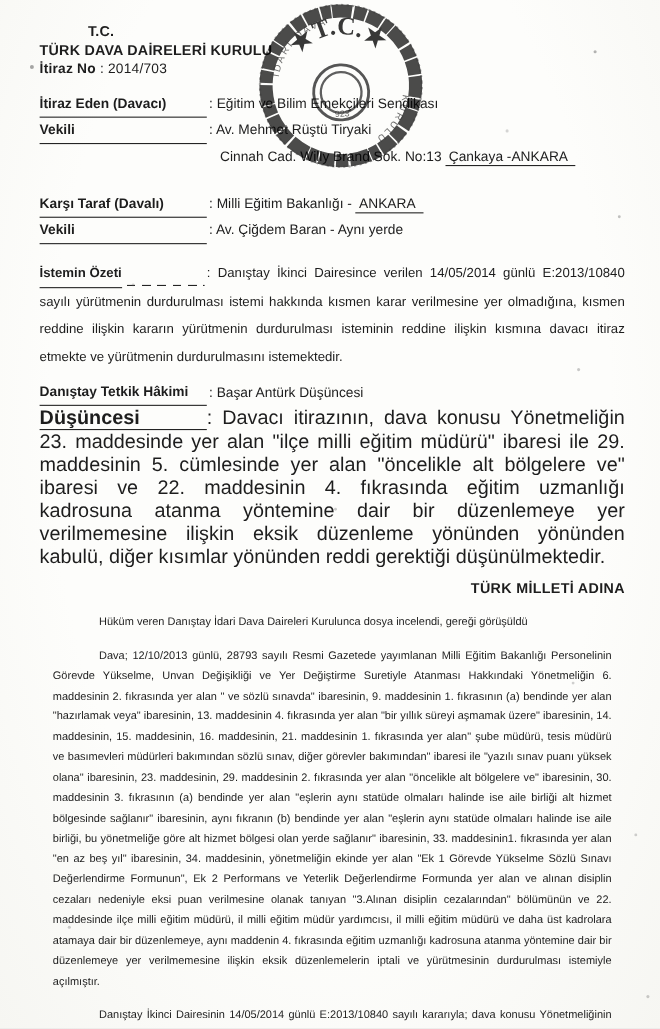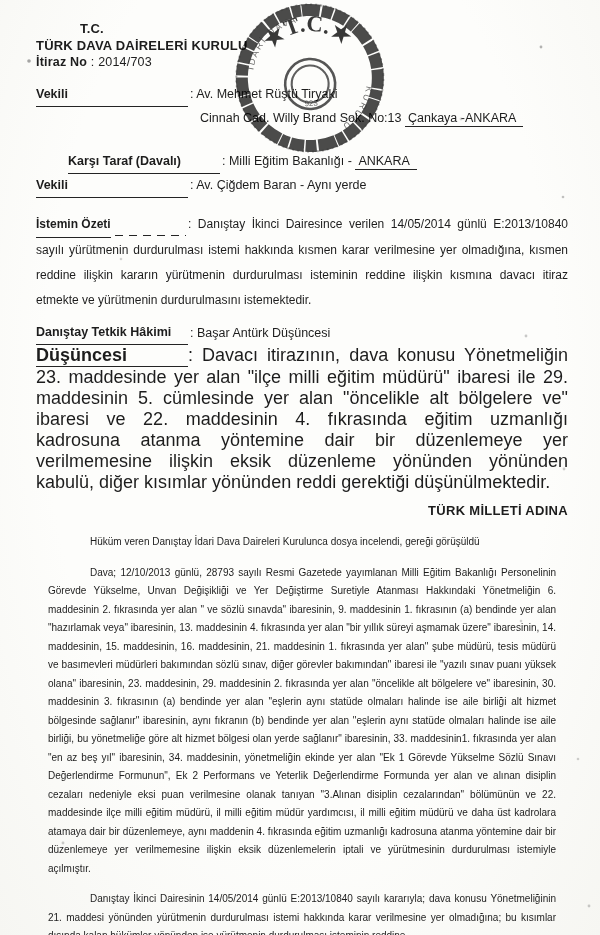--- a/index.html
+++ b/index.html
@@ -21,21 +21,21 @@
 
   
   .seal {
     position:absolute; left:226px; top:2px; width:168px; height:158px;
     transform:rotate(-3deg); opacity:.88; mix-blend-mode:multiply; z-index:3;
   }
 
   
   .rows { margin-top:12px; font-size:12.5px; }
   .row { display:flex; line-height:23px; align-items:baseline; }
-  .row-gap { margin-top:20px;margin-left:32px; }
+  .row-gap { margin-top:20px; }
   .lblbox {
     flex:0 0 152px; width:152px; font-weight:bold; white-space:nowrap;
     border-bottom:1.5px solid #242424;
   }
   .lblbox-empty { border-bottom:none; }
   .val { padding-left:2px; }
   .val-indent { padding-left:12px; }
   .ul { border-bottom:1.5px solid #242424; padding:0 7px 1px 3px; }
 
   
@@ -116,20 +116,24 @@
       <div class="hdr-tc">T.C.</div>
       <div class="hdr-kurul">TÜRK DAVA DAİRELERİ KURULU</div>
       <div class="hdr-caseno">
         <span>İtiraz No</span>
         <span class="caseval">: 2014/703</span>
       </div>
     </div>
 
     <div class="rows">
       <div class="row">
+        <span class="lblbox">İtiraz Eden (Davacı)</span>
+        <span class="val">: Eğitim ve Bilim Emekçileri Sendikası</span>
+      </div>
+      <div class="row">
         <span class="lblbox">Vekili</span>
         <span class="val">: Av. Mehmet Rüştü Tiryaki</span>
       </div>
       <div class="row">
         <span class="lblbox lblbox-empty"></span>
         <span class="val val-indent"><span>Cinnah Cad. Willy Brand Sok. No:13</span>
           <span class="ul">Çankaya -ANKARA</span></span>
       </div>
       <div class="row row-gap">
         <span class="lblbox">Karşı Taraf (Davalı)</span>

